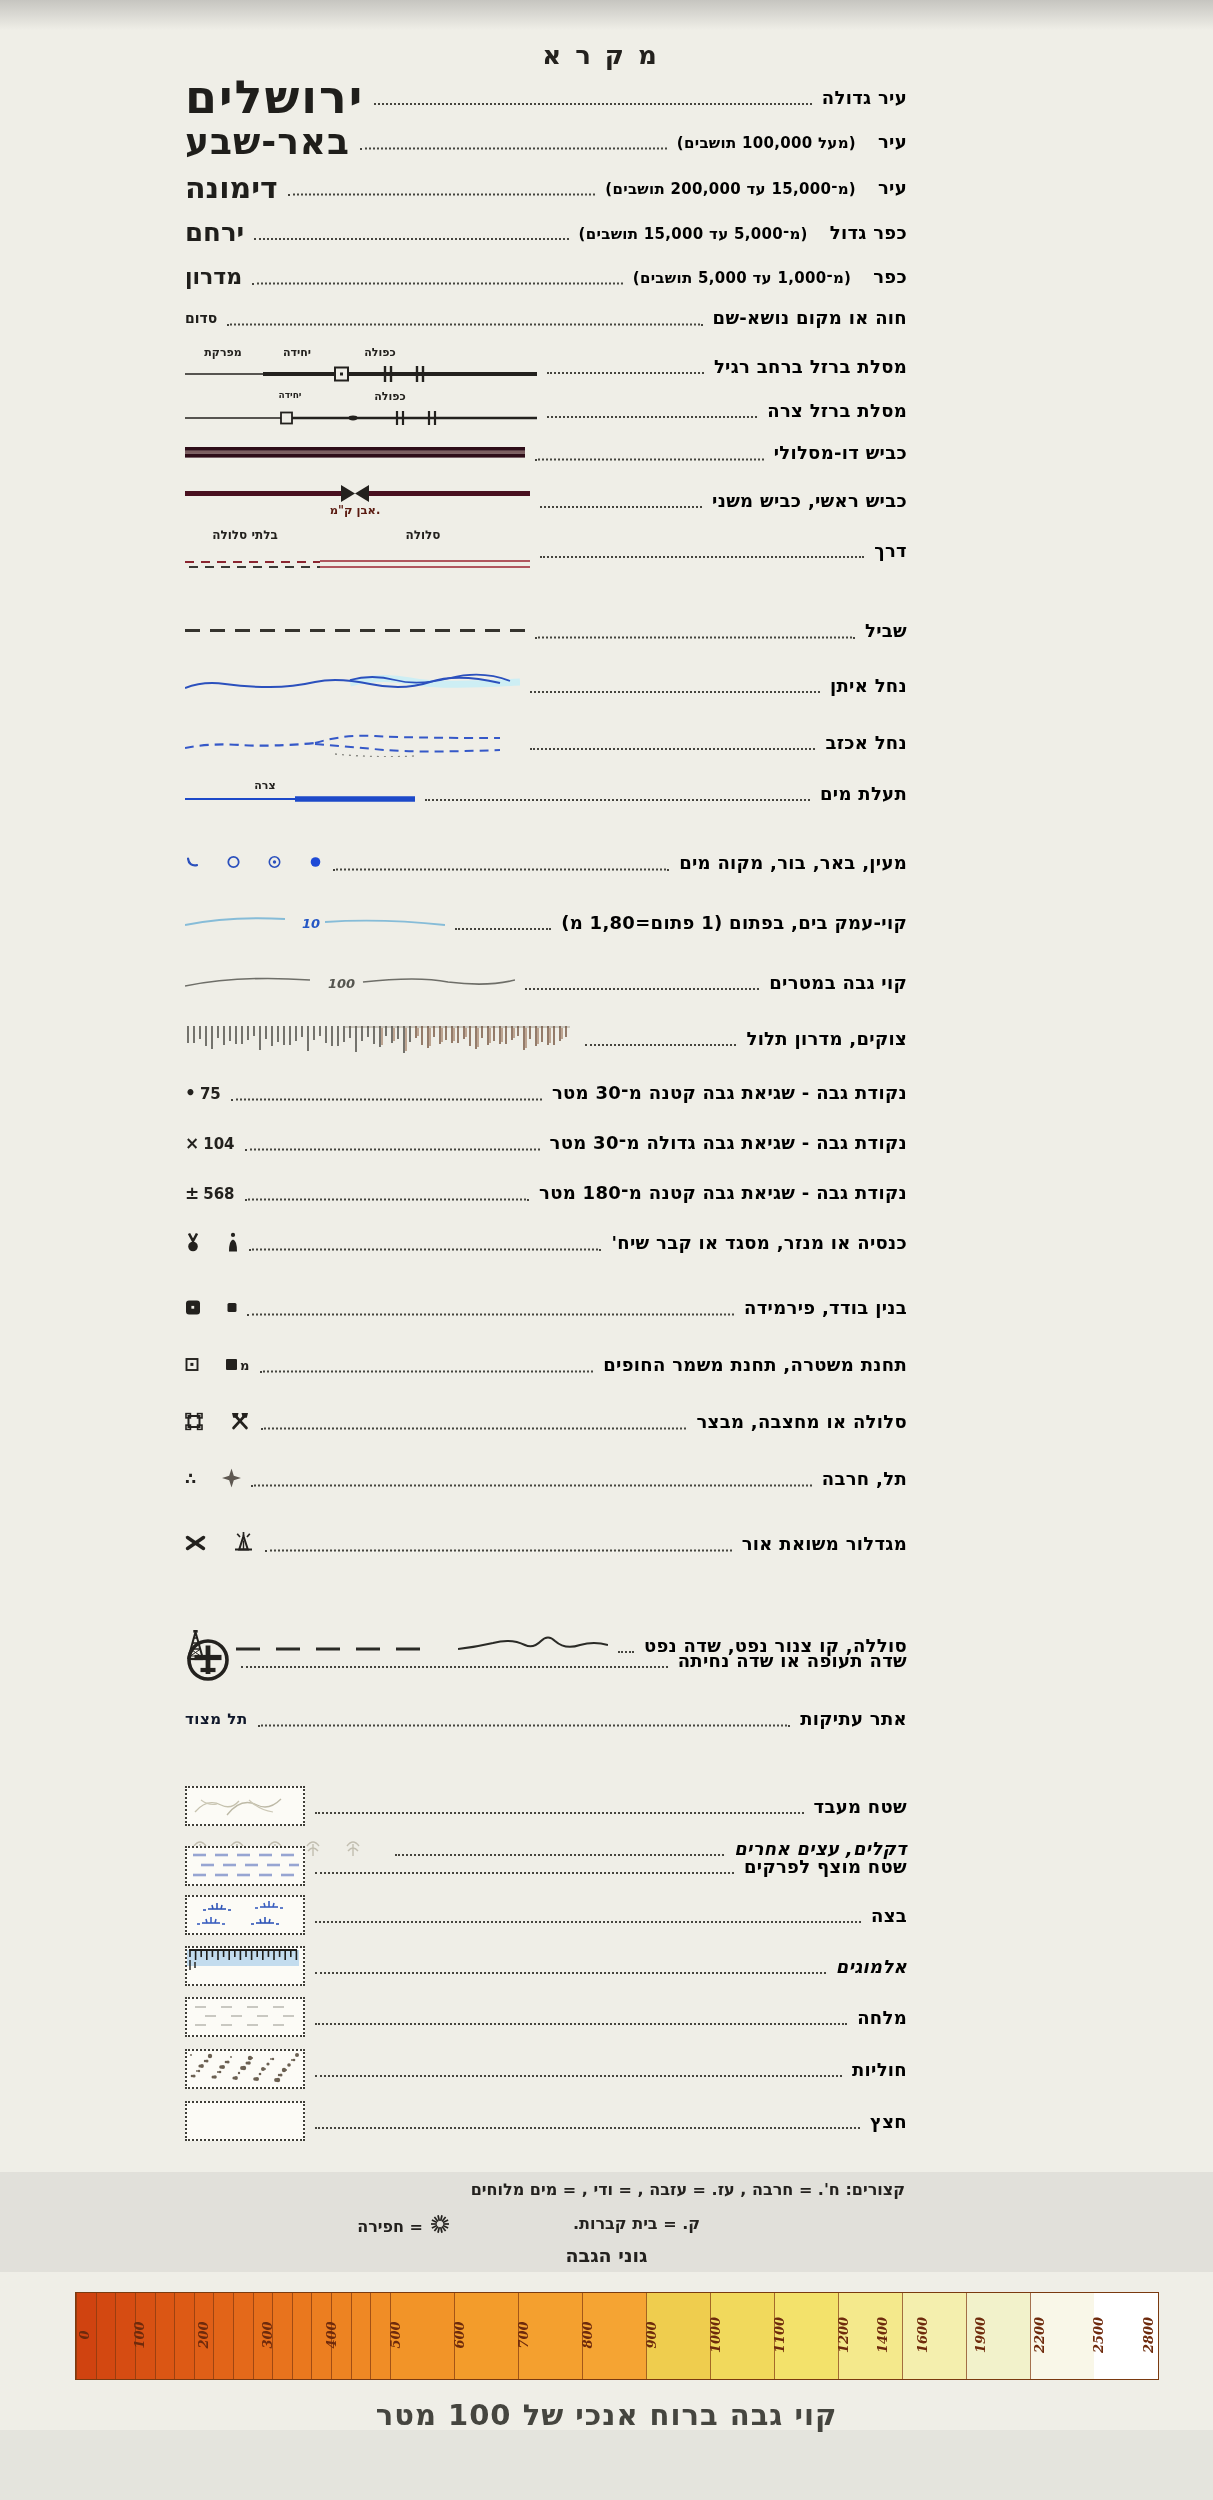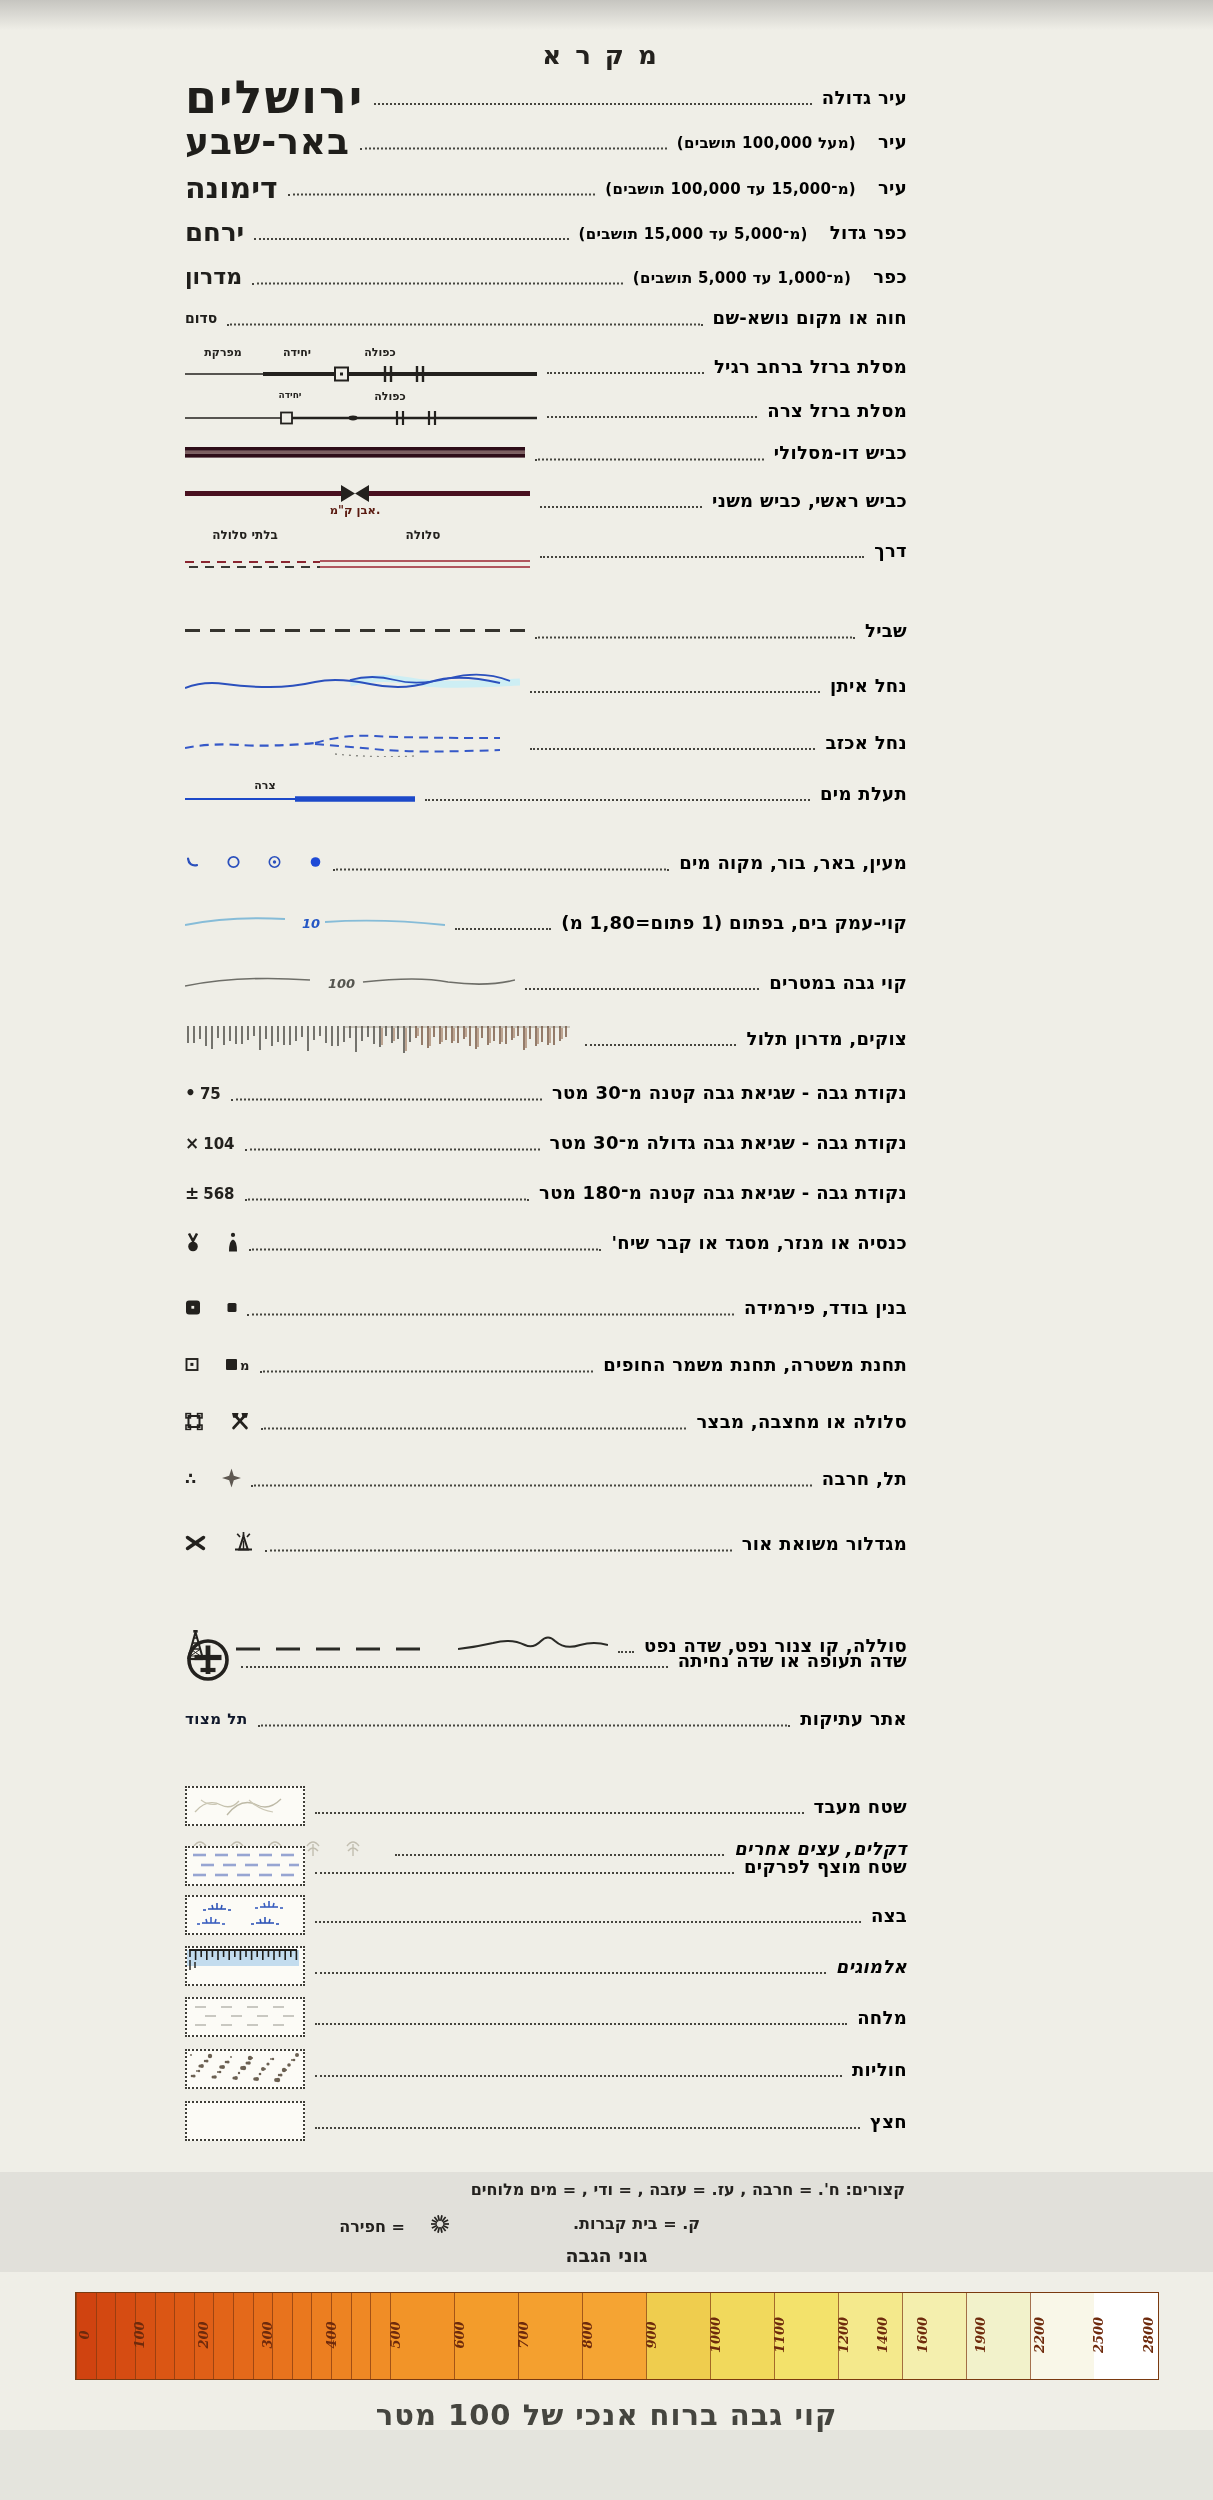--- a/index.html
+++ b/index.html
@@ -29,21 +29,21 @@
   .spot{font-size:15px;font-weight:700;color:#23211e;direction:ltr;white-space:nowrap}
   .spot .pfx{font-size:17px;margin-right:4px}
   .patbox{width:116px;height:36px;border:2px dotted #3f3e38;background:#fcfbf6;
        position:relative;overflow:hidden;flex:0 0 auto}
   svg text{font-family:"DejaVu Sans",sans-serif}
   #abbr1{position:absolute;top:2180px;right:308px;width:620px;text-align:right;
        font-size:16px;font-weight:700;color:#23211e}
   #abbr2{position:absolute;top:2214px;right:308px;width:620px;height:26px;
        font-size:16px;font-weight:700;color:#23211e}
   #abbr2 .a2r{position:absolute;right:205px;top:0}
-  #abbr2 .a2l{position:absolute;right:455px;top:0;display:flex;align-items:center;gap:25px}
+  #abbr2 .a2l{position:absolute;right:455px;top:0;display:flex;align-items:center;gap:7px}
   #tints-heading{position:absolute;top:2244px;left:0;width:100%;text-align:center;
        font-size:19px;font-weight:700;color:#23211e}
   #tintbar{position:absolute;left:75px;top:2292px;width:1082px;height:86px;display:flex;
        border:1px solid #7a3a10;box-sizing:content-box;background:#fff}
   .band{height:100%}
   .band+.band{border-left:1px solid rgba(130,56,14,.7);box-sizing:border-box}
   #tintlabels{position:absolute;left:75px;top:2292px;width:1082px;height:86px;pointer-events:none}
   .tlabel{position:absolute;top:50%;transform:translate(-50%,-50%) rotate(-90deg);
        font-family:"DejaVu Serif",serif;font-style:italic;font-weight:700;font-size:13px;
        color:#6e2a0c;white-space:nowrap}
@@ -67,21 +67,21 @@
       </div>
     </div>
     <div class="row" style="top: 141px;">
       <div class="lab"><span>עיר</span><span class="qual">(מעל 100,000 תושבים)</span></div>
       <div class="leader"></div>
       <div class="sym">
         <span class="ex ex-lg">באר-שבע</span>
       </div>
     </div>
     <div class="row" style="top: 187px;">
-      <div class="lab"><span>עיר</span><span class="qual">(מ־15,000 עד 100,000 תושבים)</span></div>
+      <div class="lab"><span>עיר</span><span class="qual">(מ־15,000 עד 200,000 תושבים)</span></div>
       <div class="leader"></div>
       <div class="sym">
         <span class="ex ex-md">דימונה</span>
       </div>
     </div>
     <div class="row" style="top: 232px;">
       <div class="lab"><span>כפר גדול</span><span class="qual">(מ־5,000 עד 15,000 תושבים)</span></div>
       <div class="leader"></div>
       <div class="sym">
         <span class="ex ex-sm">ירחם</span>

